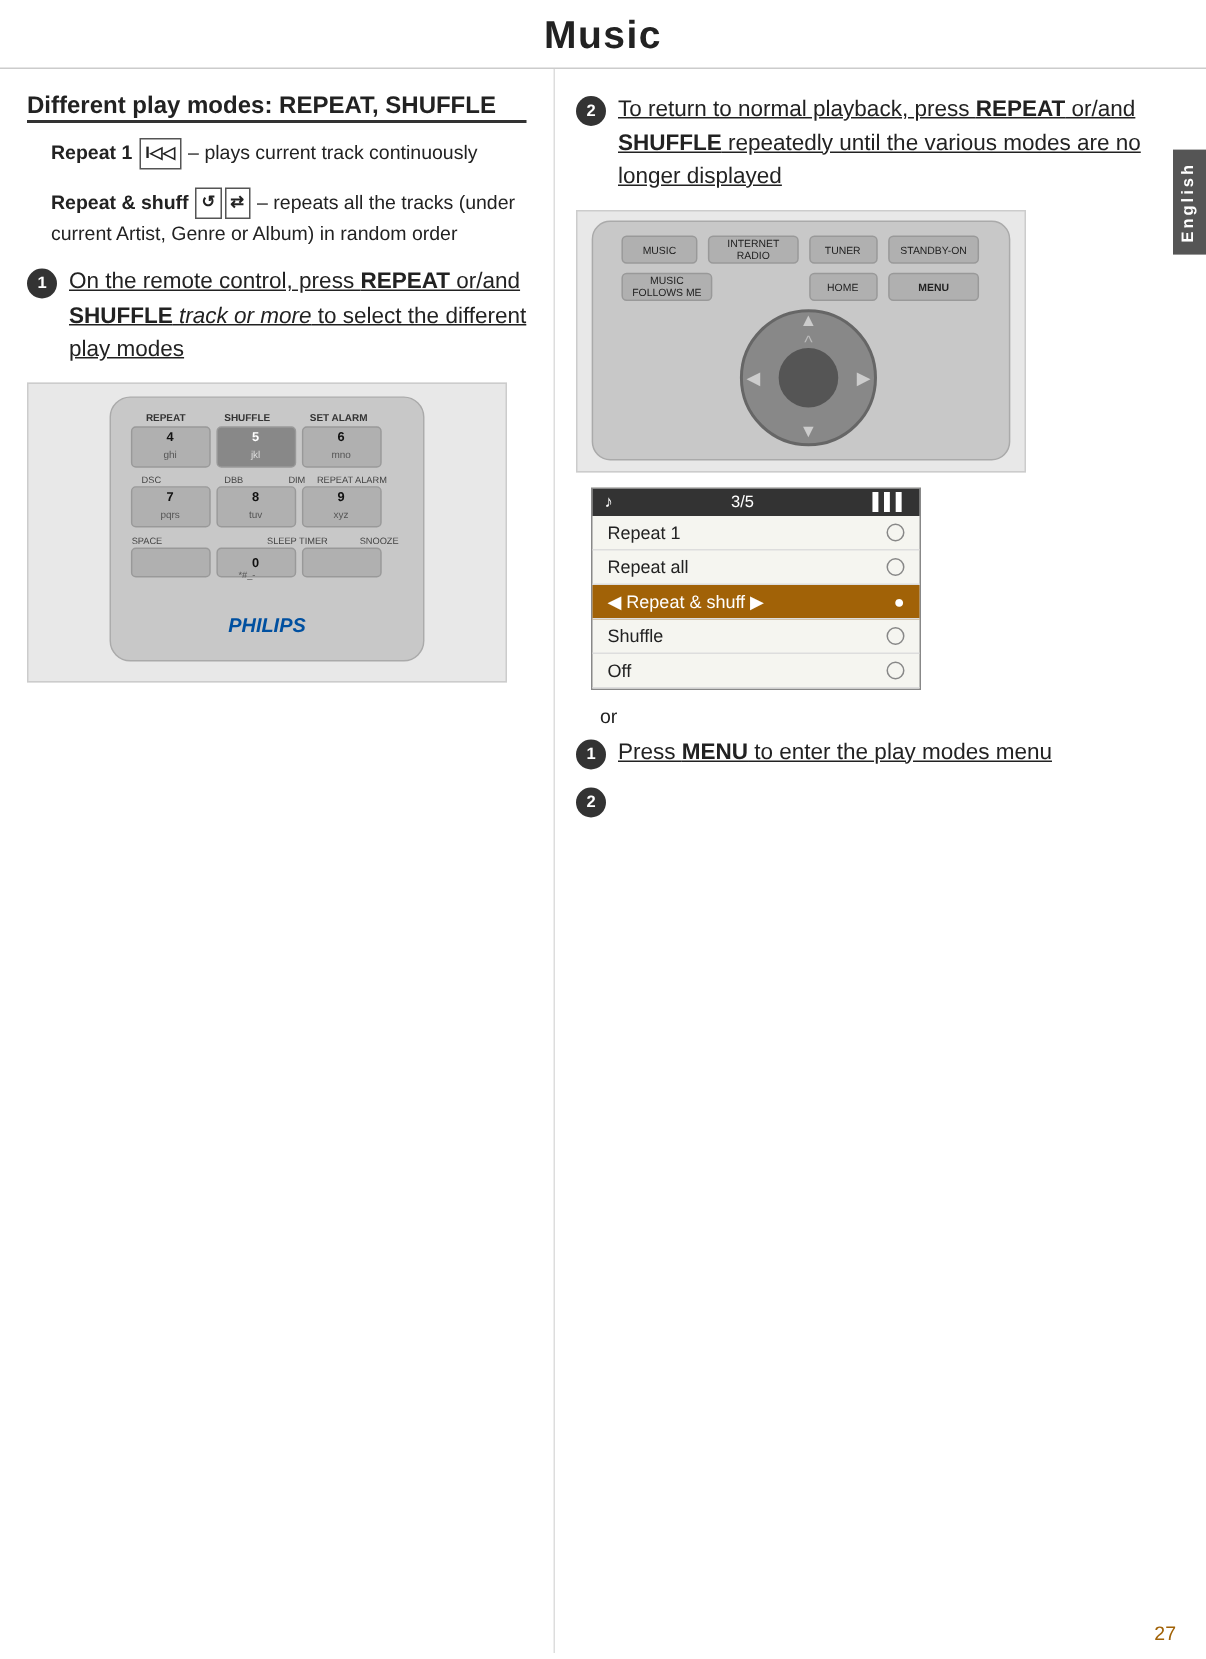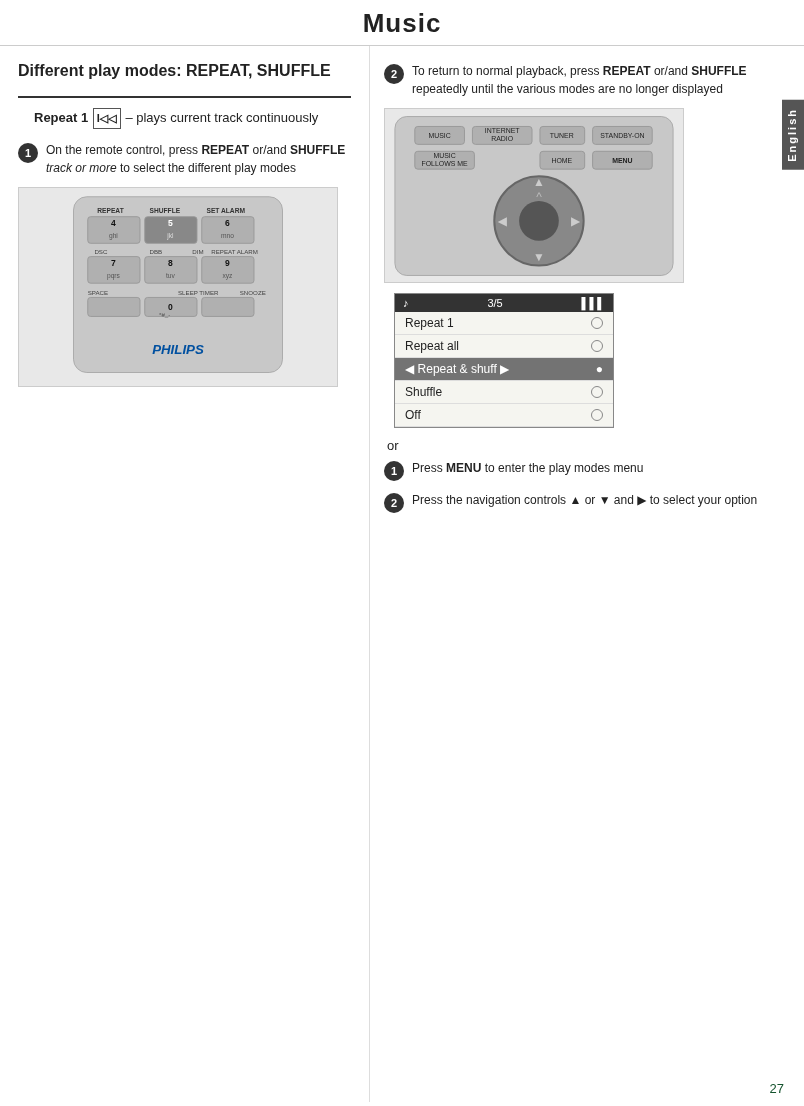--- a/index.html
+++ b/index.html
@@ -59,21 +59,21 @@
     
     .right-col {
       flex: 1;
       padding: 16px 18px 10px 14px;
     }
 
     .section-title {
       font-size: 16px;
       font-weight: bold;
       border-bottom: 2px solid #333;
-      padding-bottom: 16px;
+      padding-bottom: 0;
       margin-bottom: 10px;
     }
 
     .mode-item {
       margin-bottom: 12px;
       line-height: 1.5;
     }
 
     .mode-item p {
       font-size: 13px;
@@ -108,23 +108,24 @@
       font-weight: bold;
       display: flex;
       align-items: center;
       justify-content: center;
       flex-shrink: 0;
       margin-right: 8px;
       margin-top: 2px;
     }
 
     .step-text {
-      font-size: 12px;
+      font-size: 15px;
       line-height: 1.5;
       flex: 1;
+      text-decoration: underline;
     }
 
     
     .remote-img {
       width: 320px;
       height: 200px;
       background: #e8e8e8;
       border: 1px solid #ccc;
       margin: 10px 0;
       display: flex;
@@ -162,60 +163,63 @@
     .display-row {
       display: flex;
       justify-content: space-between;
       align-items: center;
       padding: 4px 10px;
       border-bottom: 1px solid #ddd;
       font-size: 12px;
     }
 
     .display-row.selected {
-      background: #737373;
+      background: #a16207;
       color: #fff;
     }
 
     .radio-circle {
       width: 12px;
       height: 12px;
       border-radius: 50%;
       border: 1px solid #888;
       display: inline-block;
       flex-shrink: 0;
     }
 
     .or-label {
       font-size: 13px;
-      margin: 6px 3px;
+      margin: 6px 16px;
     }
 
     .page-num {
       position: absolute;
       bottom: 10px;
       right: 20px;
       font-size: 13px;
-      color: #14532d;
+      color: #a16207;
     }
   </style>
 </head>
 <body>
 
 <div class="page-title-bar">Music</div>
 
 <div class="english-tab">English</div>
 
 <div class="content">
 
   <div class="left-col">
     <div class="section-title">Different play modes: REPEAT, SHUFFLE</div>
 
     <div class="mode-item">
       <p><span class="bold">Repeat 1 </span><span class="icon-box">I◁◁</span> – plays current track continuously</p>
+    </div>
+    <div class="mode-item">
+      <p><span class="bold">Repeat &amp; shuff </span><span class="icon-box">↺</span><span class="icon-box">⇄</span> – repeats all the tracks (under current Artist, Genre or Album) in random order</p>
     </div>
 
     <div class="step-row">
       <div class="step-circle">1</div>
       <div class="step-text">
         On the remote control, press <span class="bold">REPEAT</span> or/and <span class="bold">SHUFFLE</span> <em>track or more</em> to select the different play modes
       </div>
     </div>
 
     <div class="remote-img">
@@ -345,20 +349,17 @@
 
     <div class="step-row">
       <div class="step-circle">1</div>
       <div class="step-text">
         Press <span class="bold">MENU</span> to enter the play modes menu
       </div>
     </div>
 
     <div class="step-row">
       <div class="step-circle">2</div>
-      <div class="step-text">
-        Press the navigation controls ▲ or ▼ <span>and</span> ▶ to select your option
-      </div>
     </div>
   </div>
 </div>
 
 <div class="page-num">27</div>
 
 </body></html>

